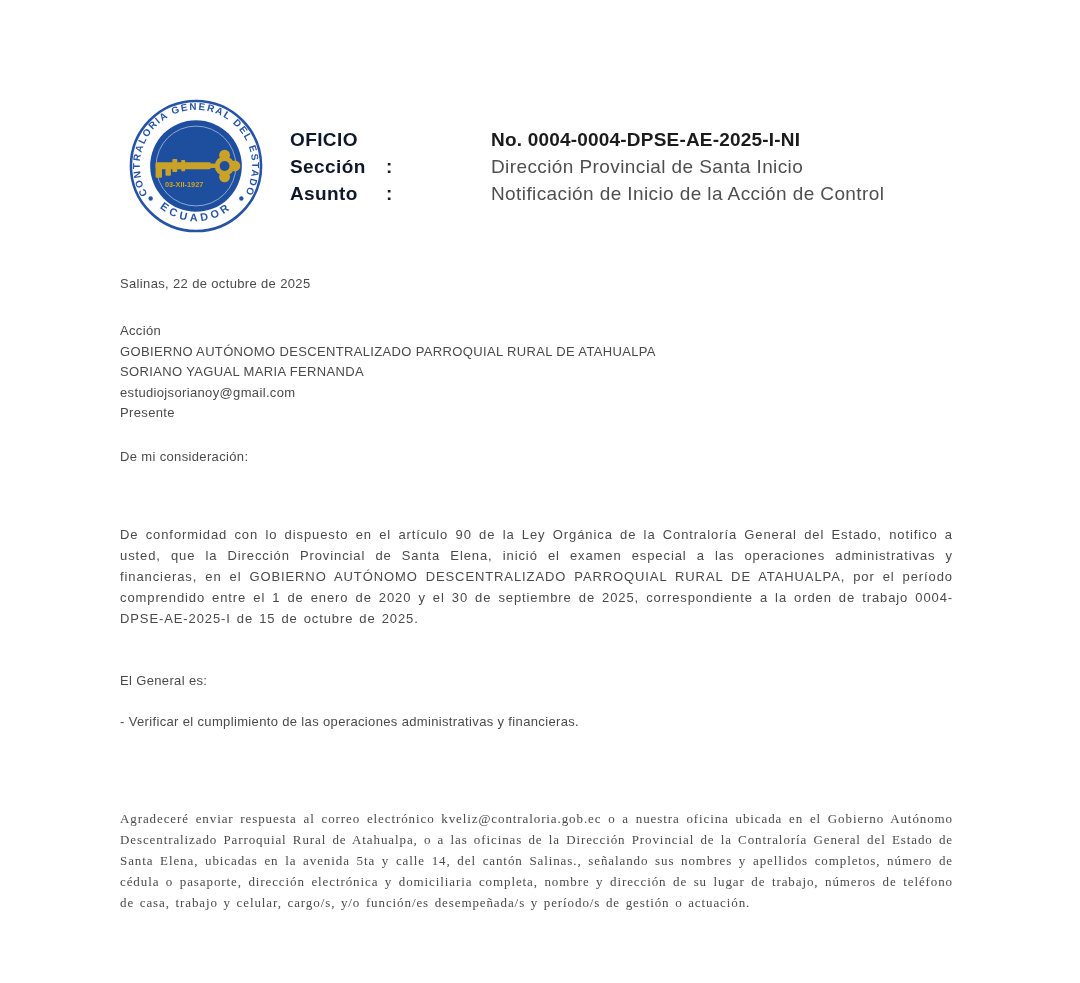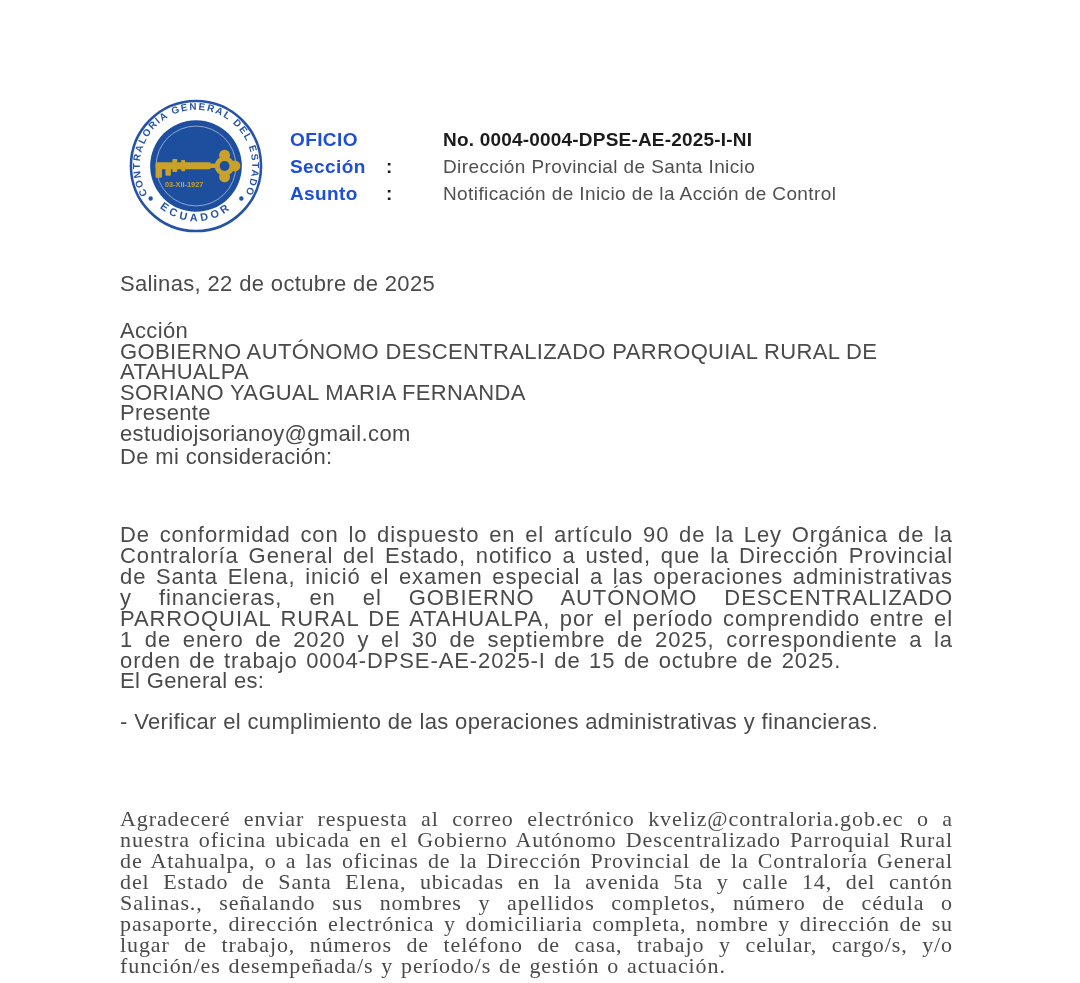--- a/index.html
+++ b/index.html
@@ -13,26 +13,26 @@
     overflow:hidden;
   }
   
   .seal{position:absolute;left:127px;top:97px;width:138px;height:138px;}
   .hdr{
     position:absolute;left:290px;top:129px;
     display:grid;grid-template-columns:96px 57px auto;
     row-gap:6px;align-items:baseline;
     font-size:19px;line-height:21px;letter-spacing:0.4px;
   }
-  .hdr .lbl{font-weight:bold;color:#1d4ed8;}
+  .hdr .lbl{font-weight:bold;color:#0f172a;}
   .hdr .col{font-weight:bold;color:#1b1b1b;}
-  .hdr .val{color:#4f4f4f;}
+  .hdr .val{color:#4f4f4f;margin-left:48px;}
   .hdr .val.strong{font-weight:bold;color:#1b1b1b;letter-spacing:0.2px;}
   
-  .blk{position:absolute;left:120px;width:833px;font-size:22px;line-height:21px;letter-spacing:0.35px;color:#4a4a4a;}
+  .blk{position:absolute;left:120px;width:833px;font-size:13px;line-height:21px;letter-spacing:0.35px;color:#4a4a4a;}
   .blk.justify{text-align:justify;letter-spacing:0.9px;word-spacing:1.5px;}
   .date-line{top:273px;}
   .recipient{top:321px;}
   .recipient div{line-height:20.6px;}
   .greeting{top:446px;}
   .para1{top:477px;margin-top:47px;}
   .objective-h{top:670px;}
   .objective-i{top:711px;}
   .para2{top:808px;font-family:Liberation Serif, serif;}
 </style>
@@ -95,22 +95,22 @@
     <span class="col">:</span>
     <span class="val">Notificación de Inicio de la Acción de Control</span>
   </div>
 
   <div class="blk date-line">Salinas, 22 de octubre de 2025</div>
 
   <div class="blk recipient">
     <div>Acción</div>
     <div>GOBIERNO AUTÓNOMO DESCENTRALIZADO PARROQUIAL RURAL DE ATAHUALPA</div>
     <div>SORIANO YAGUAL MARIA FERNANDA</div>
+    <div>estudiojsorianoy@gmail.com</div>
     <div>Presente</div>
-    <div>estudiojsorianoy@gmail.com</div>
   </div>
 
   <div class="blk greeting">De mi consideración:</div>
 
   <div class="blk justify para1">De conformidad con lo dispuesto en el artículo 90 de la Ley Orgánica de la Contraloría General del Estado, notifico a usted, que la Dirección Provincial de Santa Elena, inició el examen especial a las operaciones administrativas y financieras, en el GOBIERNO AUTÓNOMO DESCENTRALIZADO PARROQUIAL RURAL DE ATAHUALPA, por el período comprendido entre el 1 de enero de 2020 y el 30 de septiembre de 2025, correspondiente a la orden de trabajo 0004-DPSE-AE-2025-I de 15 de octubre de 2025.</div>
 
   <div class="blk objective-h">El General es:</div>
   <div class="blk objective-i">- Verificar el cumplimiento de las operaciones administrativas y financieras.</div>
 
   <div class="blk justify para2">Agradeceré enviar respuesta al correo electrónico kveliz@contraloria.gob.ec o a nuestra oficina ubicada en el Gobierno Autónomo Descentralizado Parroquial Rural de Atahualpa, o a las oficinas de la Dirección Provincial de la Contraloría General del Estado de Santa Elena, ubicadas en la avenida 5ta y calle 14, del cantón Salinas., señalando sus nombres y apellidos completos, número de cédula o pasaporte, dirección electrónica y domiciliaria completa, nombre y dirección de su lugar de trabajo, números de teléfono de casa, trabajo y celular, cargo/s, y/o función/es desempeñada/s y período/s de gestión o actuación.</div>

